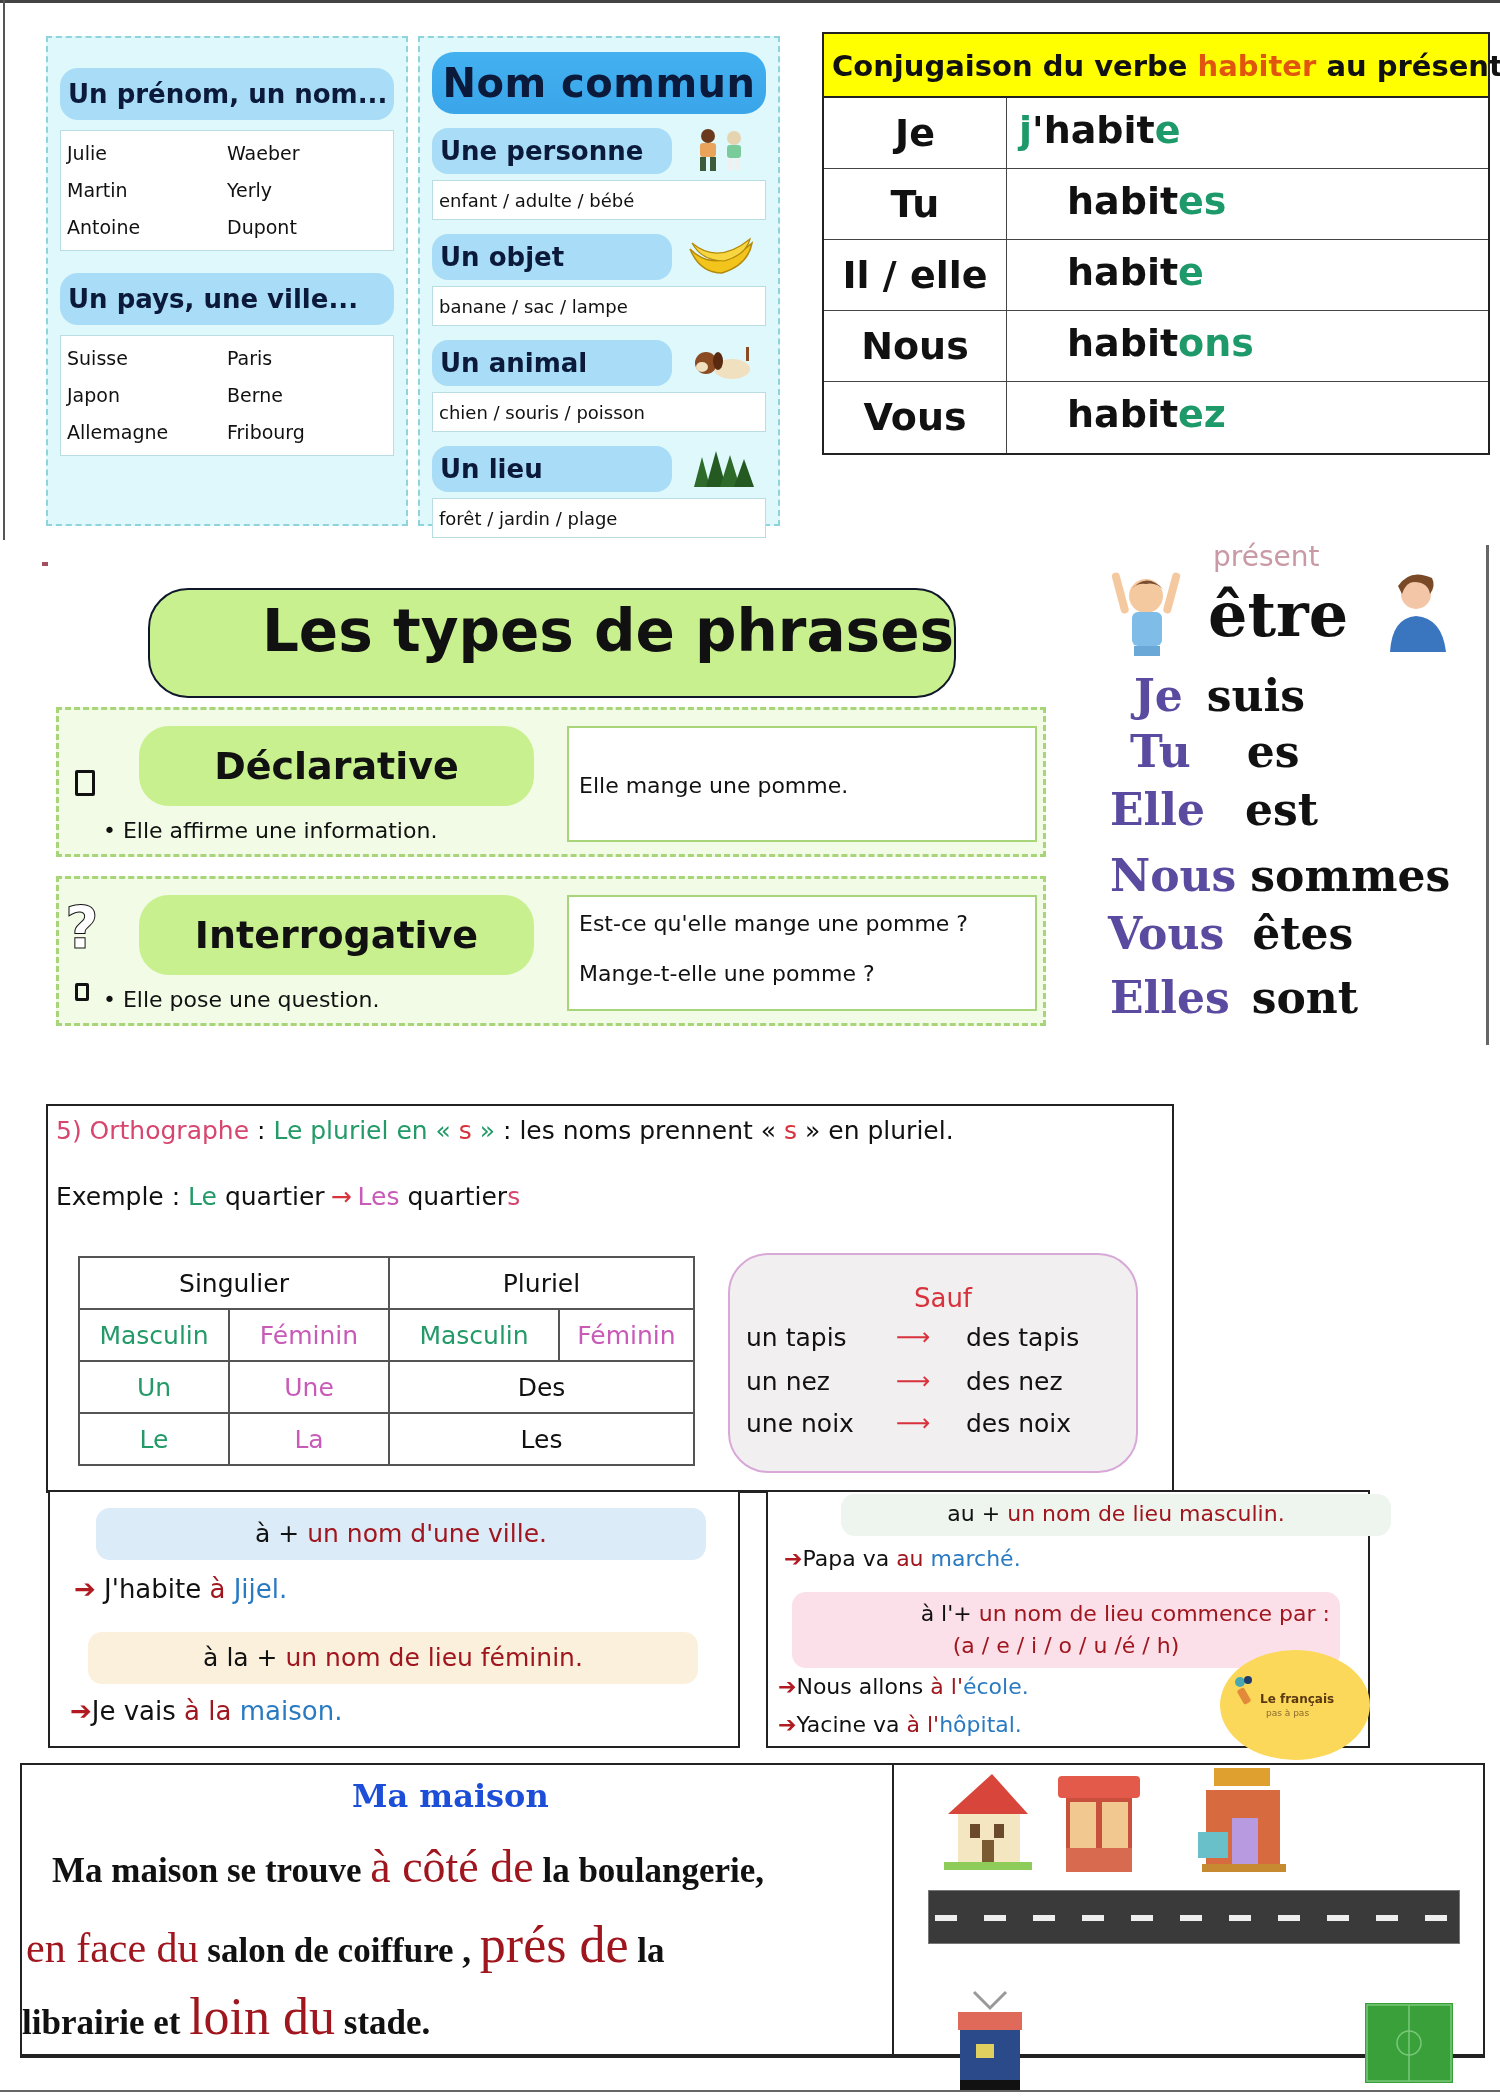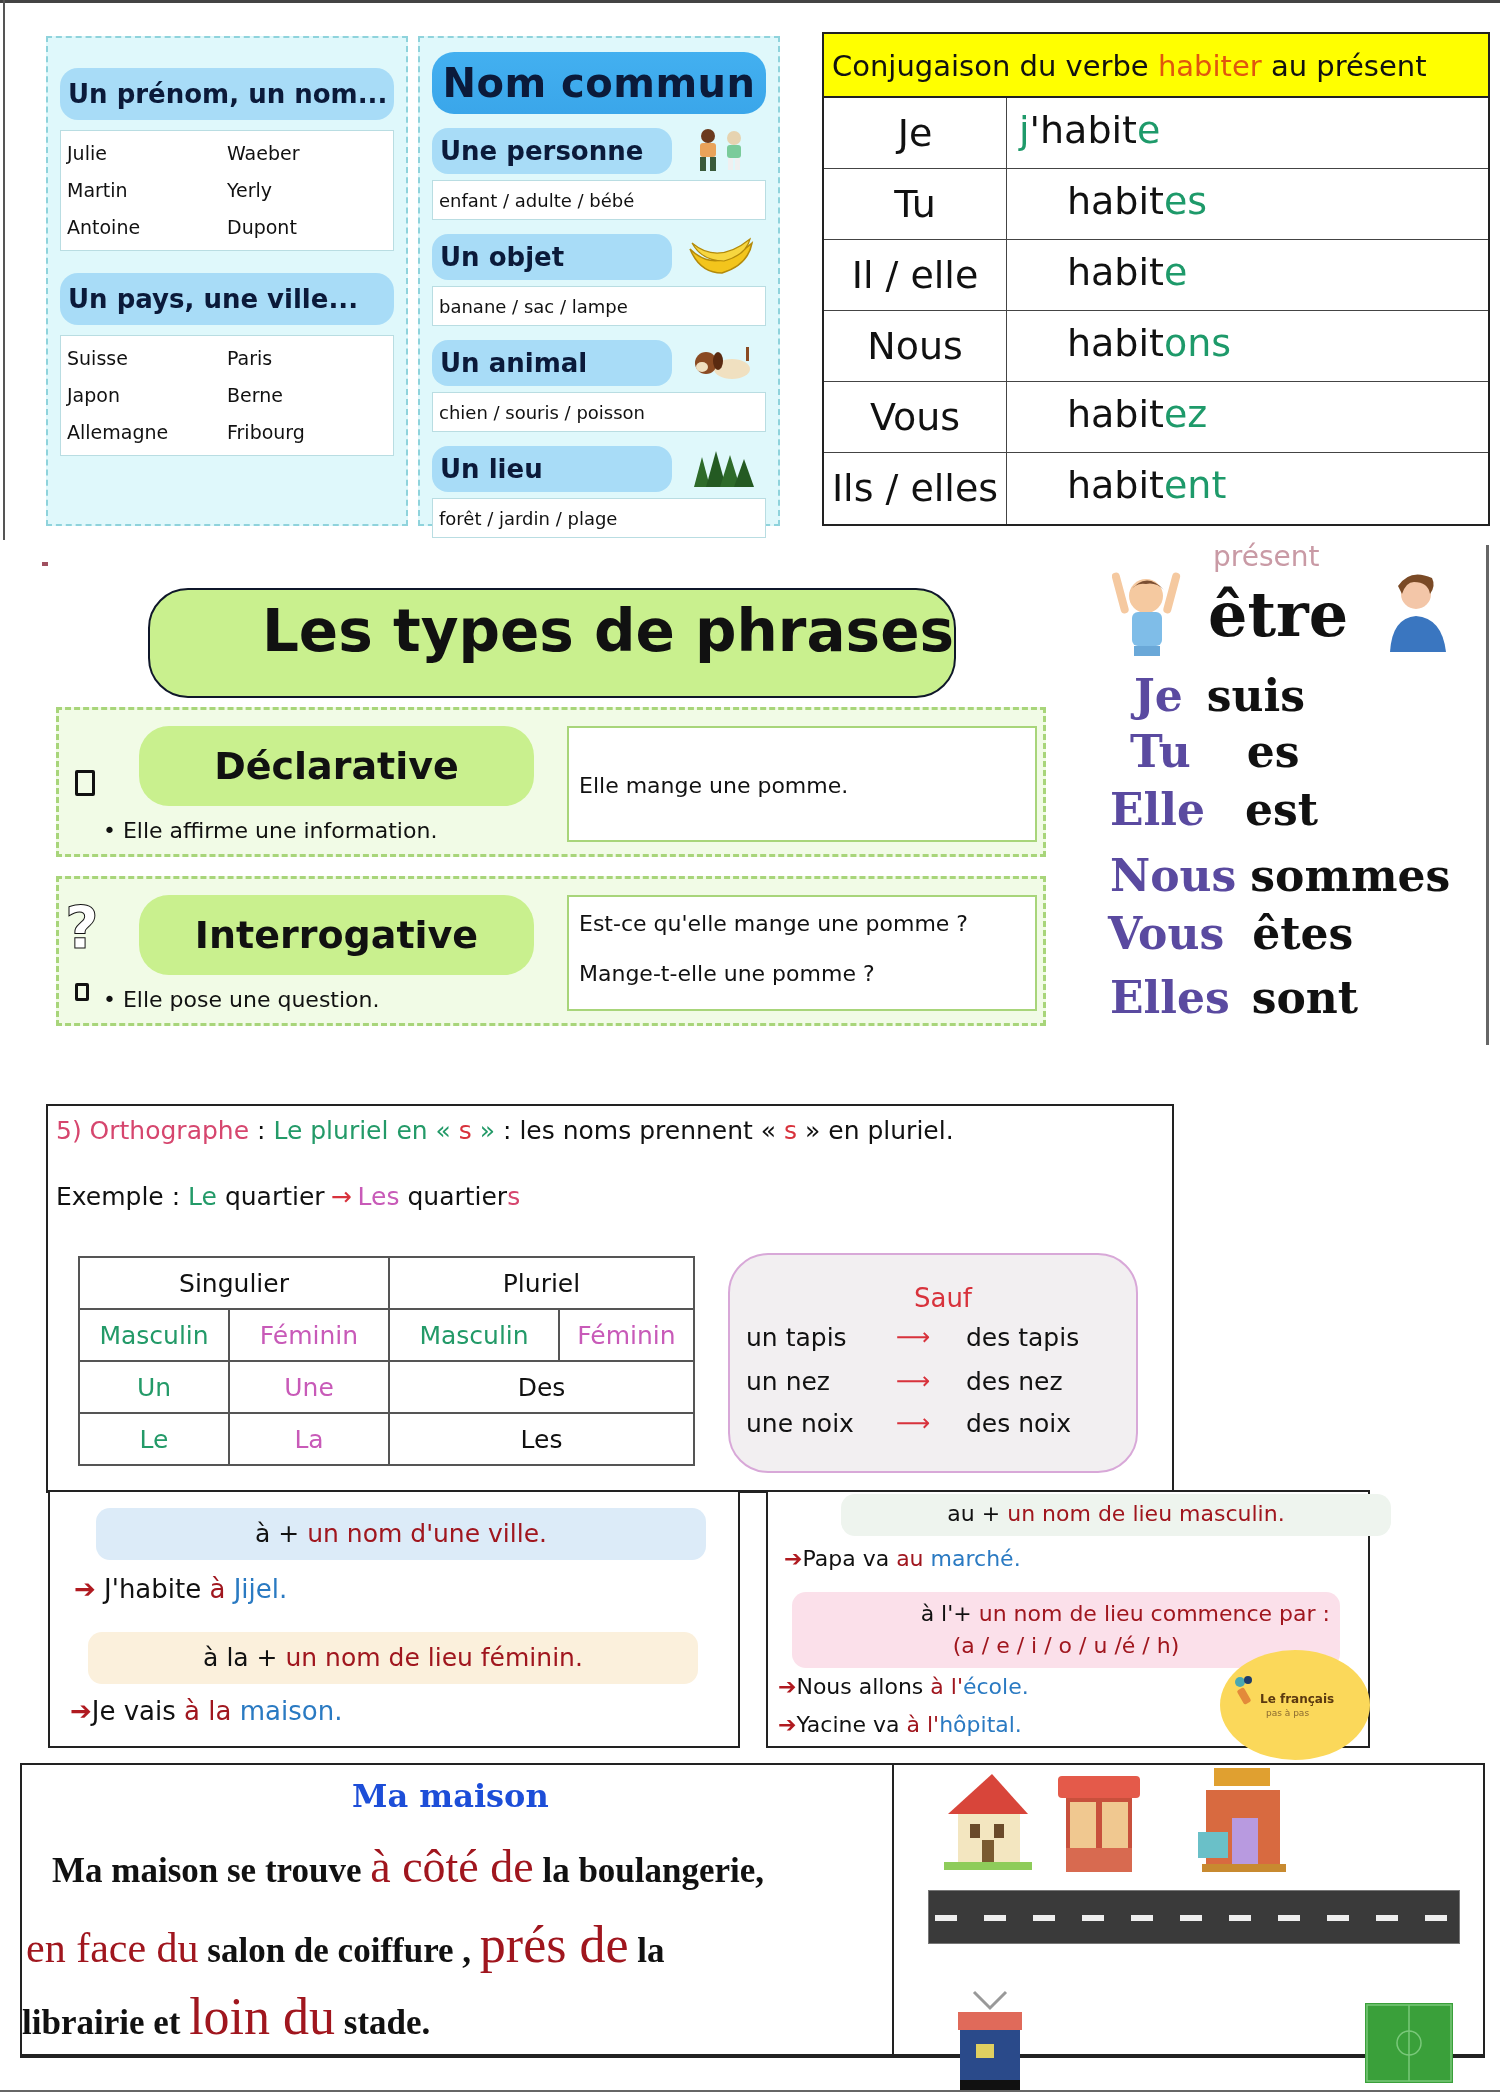--- a/index.html
+++ b/index.html
@@ -67,21 +67,21 @@
     background: #fff;
     border: 1px solid #b9dde2;
     height: 40px;
     line-height: 40px;
     font-size: 18px;
     padding-left: 6px;
     margin-top: 6px;
   }
 
   
-  .conj { left: 822px; top: 32px; width: 668px; border: 2px solid #222; }
+  .conj { left: 822px; top: 32px; width: 668px; border: 2px solid #222; font-weight: bold; }
   .conj-head {
     background: #ffff00;
     height: 64px;
     line-height: 64px;
     font-size: 29px;
     padding-left: 8px;
     border-bottom: 2px solid #222;
     white-space: nowrap;
   }
   .conj-head .verb { color: #e0560e; }
@@ -277,24 +277,20 @@
     <div class="conj-pron">Il / elle</div>
     <div class="conj-form"><span>habit</span><span class="end">e</span></div>
   </div>
   <div class="conj-row">
     <div class="conj-pron">Nous</div>
     <div class="conj-form"><span>habit</span><span class="end">ons</span></div>
   </div>
   <div class="conj-row">
     <div class="conj-pron">Vous</div>
     <div class="conj-form"><span>habit</span><span class="end">ez</span></div>
-  </div>
-  <div class="conj-row">
-    <div class="conj-pron">Ils / elles</div>
-    <div class="conj-form"><span>habit</span><span class="end">ent</span></div>
   </div>
 </section>
 
 <div class="abs" style="left:42px; top:562px; width:6px; height:4px; background:#a05060;"></div>
 <div class="abs types-title">Les types de phrases</div>
 
 <section class="abs ptype" style="top:707px; height:150px;">
   <div class="ptype-icon" style="left:16px; top:60px; width:20px; height:26px; border:3px solid #111; border-radius:2px;"></div>
   <div class="ptype-badge">Déclarative</div>
   <div class="ptype-def" style="top:108px;">• Elle affirme une information.</div>

